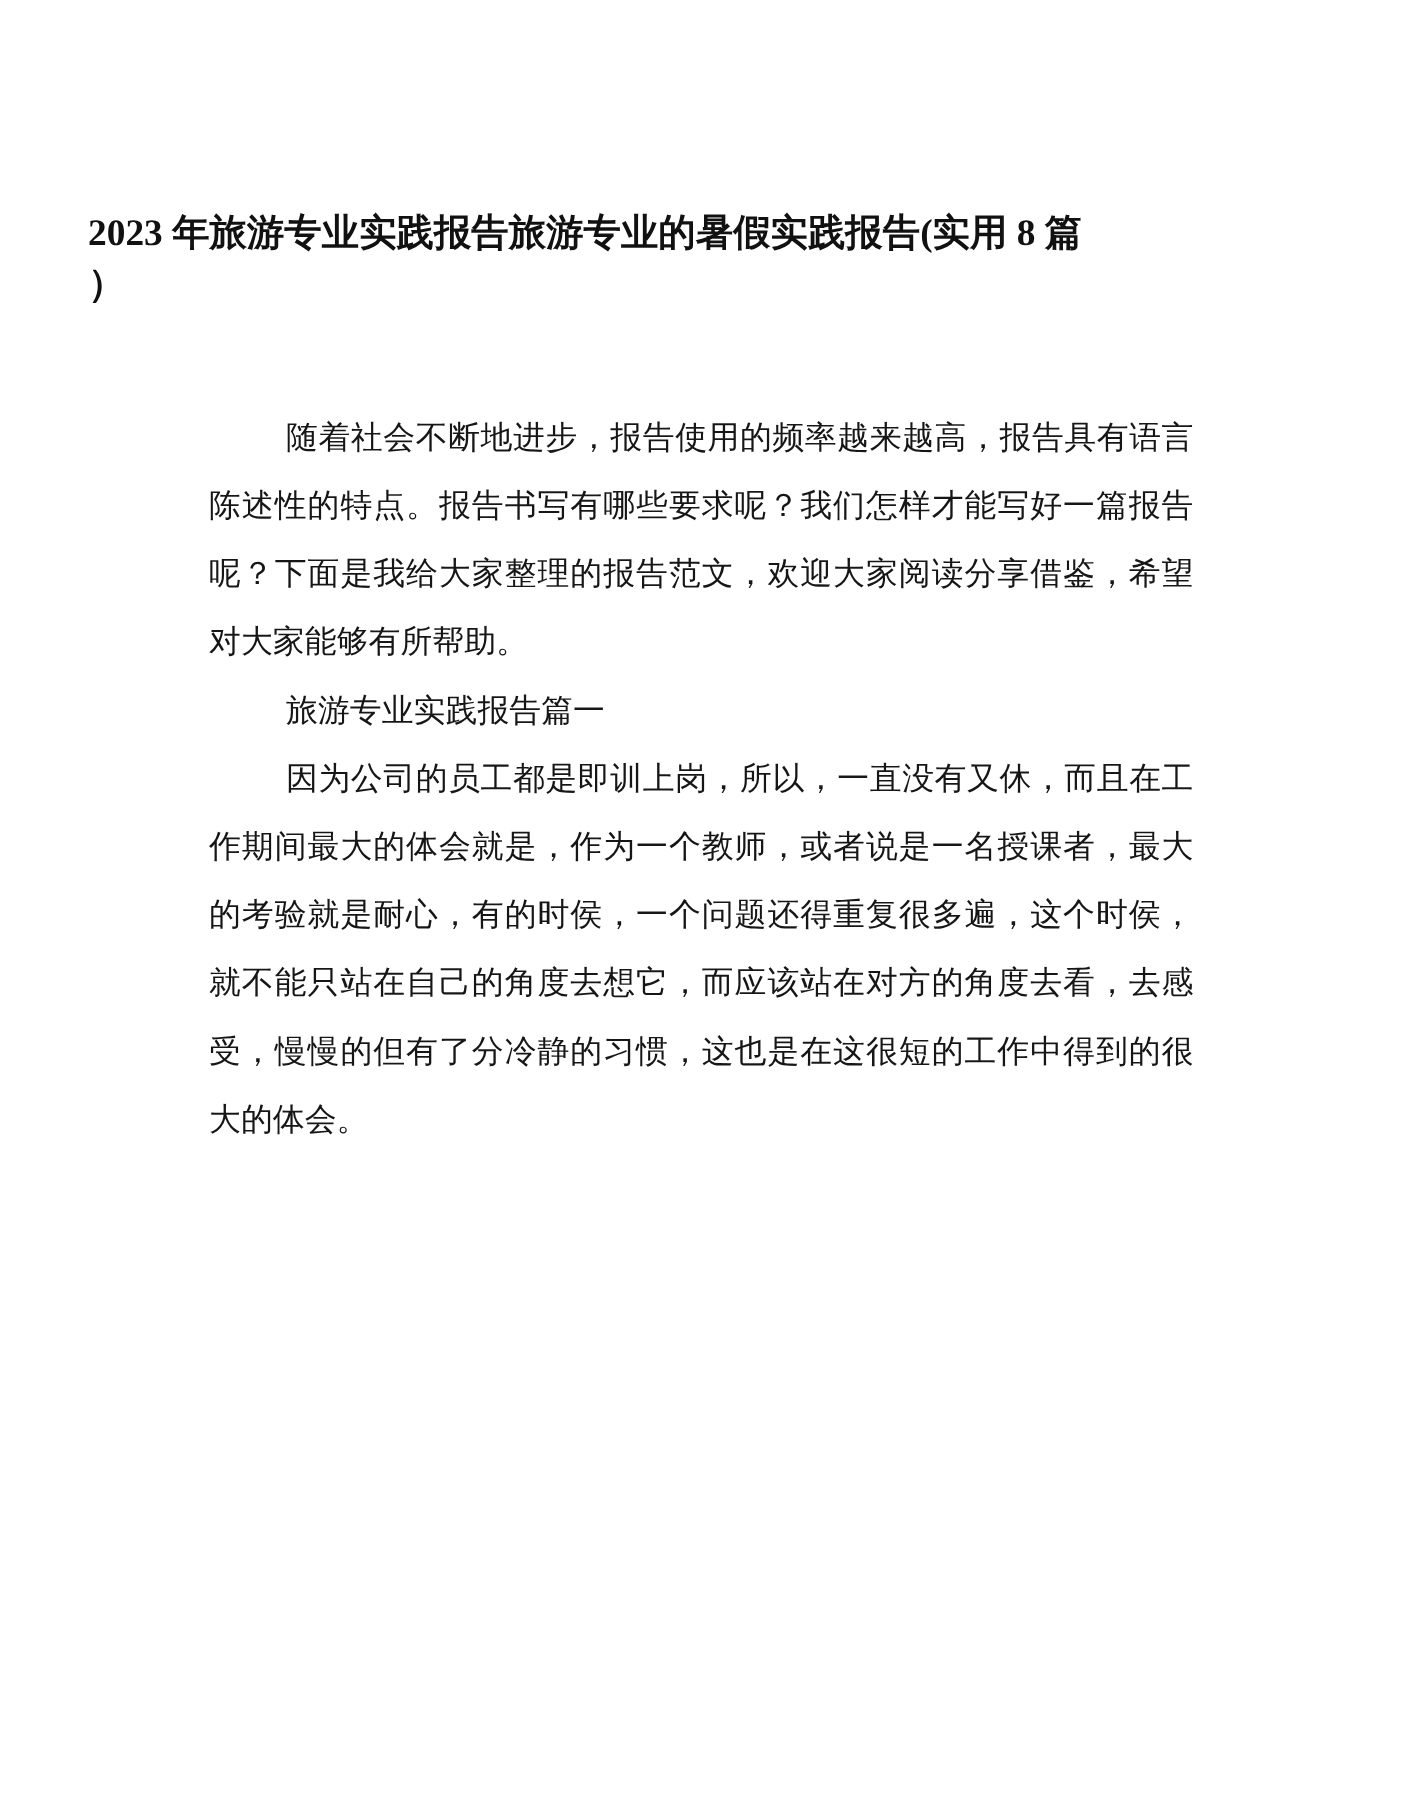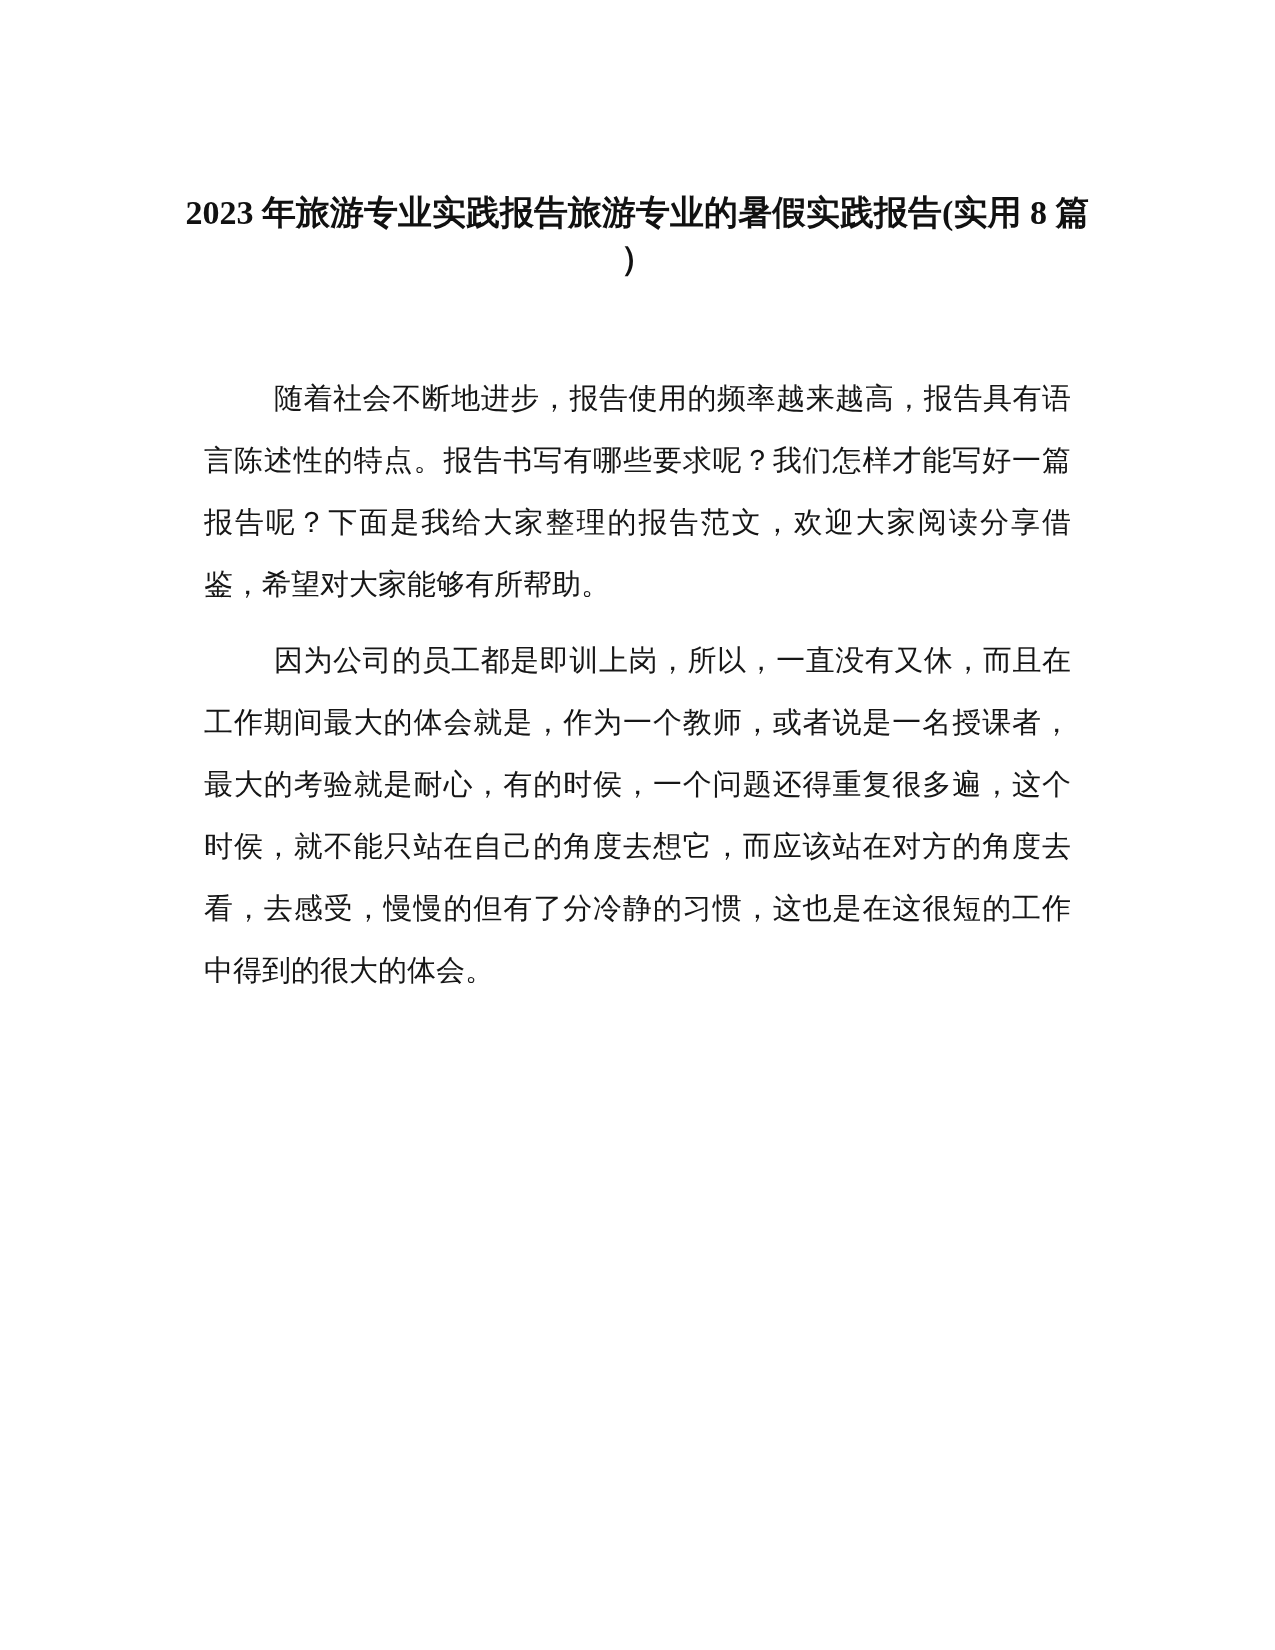--- a/index.html
+++ b/index.html
@@ -14,31 +14,30 @@
     background: #ffffff;
     overflow: hidden;
     color: #161616;
     font-family: "Liberation Serif", "DejaVu Serif", serif;
   }
   .doc-title {
     margin: 190px 80px 0 80px;
     font-size: 34px;
     font-weight: 700;
     line-height: 46px;
-    text-align: center;
     color: #111111;
   }
   .title-line {
     display: block;
   }
   .doc-body {
     margin: 85px 190px 0 190px;
   }
   .para {
-    margin: 14px;
+    margin: 0;
     font-size: 29px;
     line-height: 62px;
     text-align: justify;
     text-justify: inter-ideograph;
     text-indent: 70px;
     word-break: break-all;
     color: #161616;
     font-family: Liberation Serif, serif;
   }
 </style>
@@ -46,15 +45,16 @@
 <body>
 
 <div class="page">
   <h1 class="doc-title">
     <span class="title-line">2023 年旅游专业实践报告旅游专业的暑假实践报告(实用 8 篇</span>
     <span class="title-line">）</span>
   </h1>
 
   <div class="doc-body">
     <p class="para">随着社会不断地进步，报告使用的频率越来越高，报告具有语言陈述性的特点。报告书写有哪些要求呢？我们怎样才能写好一篇报告呢？下面是我给大家整理的报告范文，欢迎大家阅读分享借鉴，希望对大家能够有所帮助。</p>
+    <p class="para">旅游专业实践报告篇一</p>
     <p class="para">因为公司的员工都是即训上岗，所以，一直没有又休，而且在工作期间最大的体会就是，作为一个教师，或者说是一名授课者，最大的考验就是耐心，有的时侯，一个问题还得重复很多遍，这个时侯，就不能只站在自己的角度去想它，而应该站在对方的角度去看，去感受，慢慢的但有了分冷静的习惯，这也是在这很短的工作中得到的很大的体会。</p>
   </div>
 </div>
 
 </body></html>

